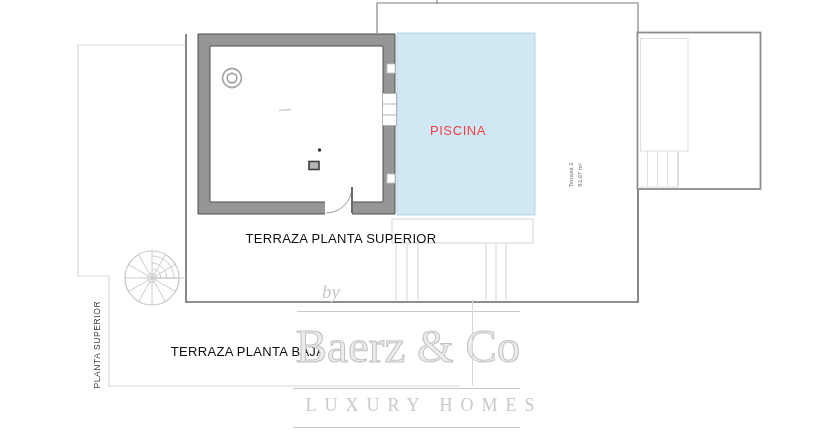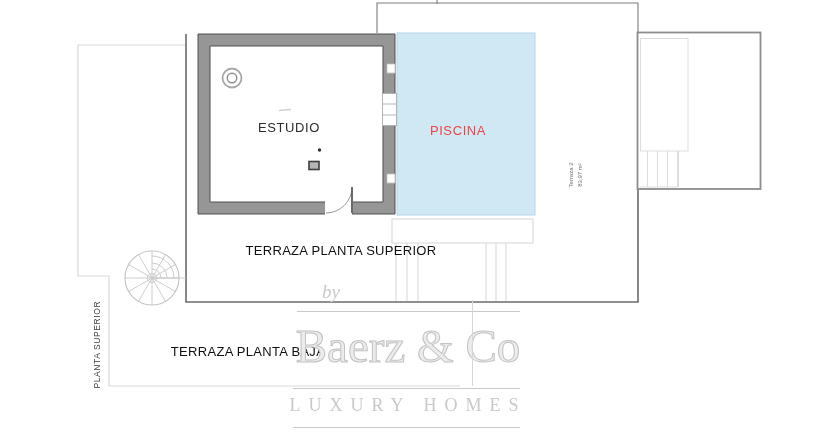--- a/index.html
+++ b/index.html
@@ -136,38 +136,37 @@
       <line x1="152" y1="278" x2="138.5" y2="254.6"></line>
       <line x1="152" y1="278" x2="152" y2="251"></line>
       <line x1="152" y1="278" x2="165.5" y2="254.6"></line>
       <line x1="152" y1="278" x2="175.4" y2="264.5"></line>
       <path d="M152,256 A22,22 0 0 1 174,278"></path>
       <path d="M152,263 A15,15 0 0 1 167,278"></path>
       <path d="M152,269 A9,9 0 0 1 161,278"></path>
     </g>
   </svg>
 
-  <div class="label room-label" style="left:239px;top:120px;width:100px;">ESTUDIO</div>
 
   <div class="label room-label pool-label" style="left:408px;top:123px;width:100px;">PISCINA</div>
 
-  <div class="label" style="left:231px;top:231px;width:220px;margin-top:12px;">TERRAZA PLANTA SUPERIOR</div>
+  <div class="label" style="left:231px;top:231px;width:220px;">TERRAZA PLANTA SUPERIOR</div>
 
   <div class="label" style="left:138px;top:344px;width:220px;">TERRAZA PLANTA BAJA</div>
 
   <div class="label rot planta-sup">PLANTA SUPERIOR</div>
 
   <div class="label rot terraza2">
     <div>Terraza 2</div>
     <div>83,97 m²</div>
   </div>
 
   <div>
     <div class="wm wm-by">by</div>
     <div class="wm-line" style="left:297px;top:311px;width:223px;"></div>
     <div class="wm wm-brand" style="position:absolute;font-family:Liberation Serif, serif;">Baerz &amp; Co</div>
     <div class="wm-divider"></div>
     <div class="wm-line" style="left:293px;top:388px;width:227px;"></div>
-    <div class="wm wm-tagline" style="position:absolute;">LUXURY HOMES</div>
+    <div class="wm wm-tagline" style="position:absolute;margin-left:16px;">LUXURY HOMES</div>
     <div class="wm-line" style="left:293px;top:427px;width:227px;"></div>
   </div>
 
 </div>
 
 </body></html>

